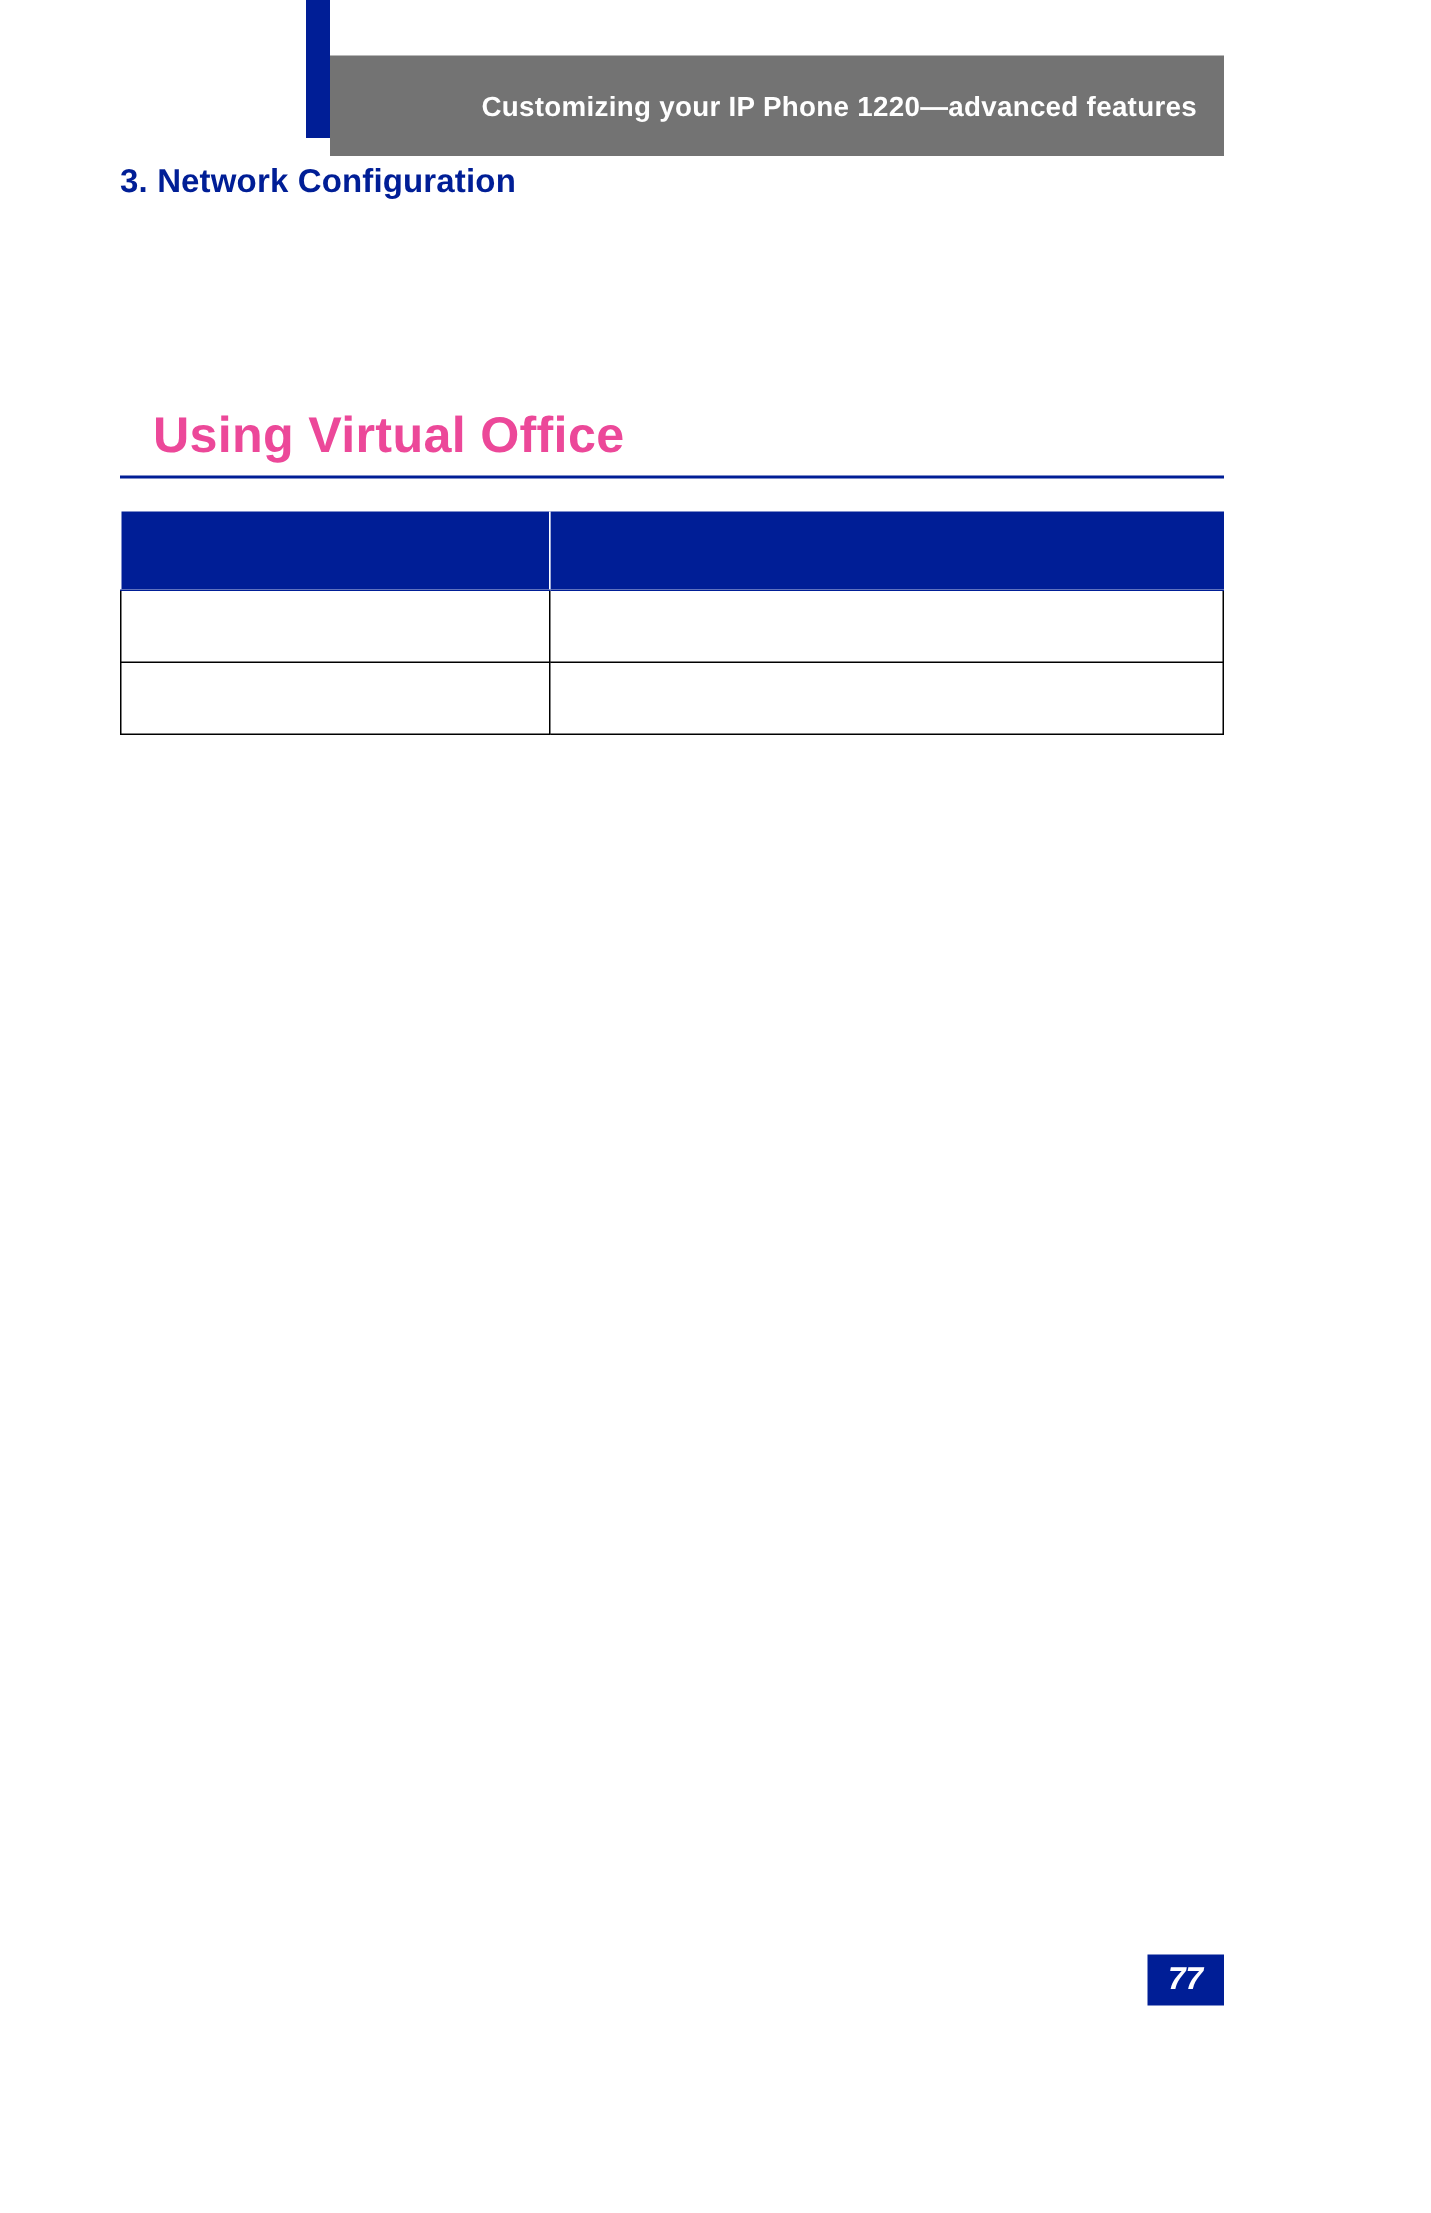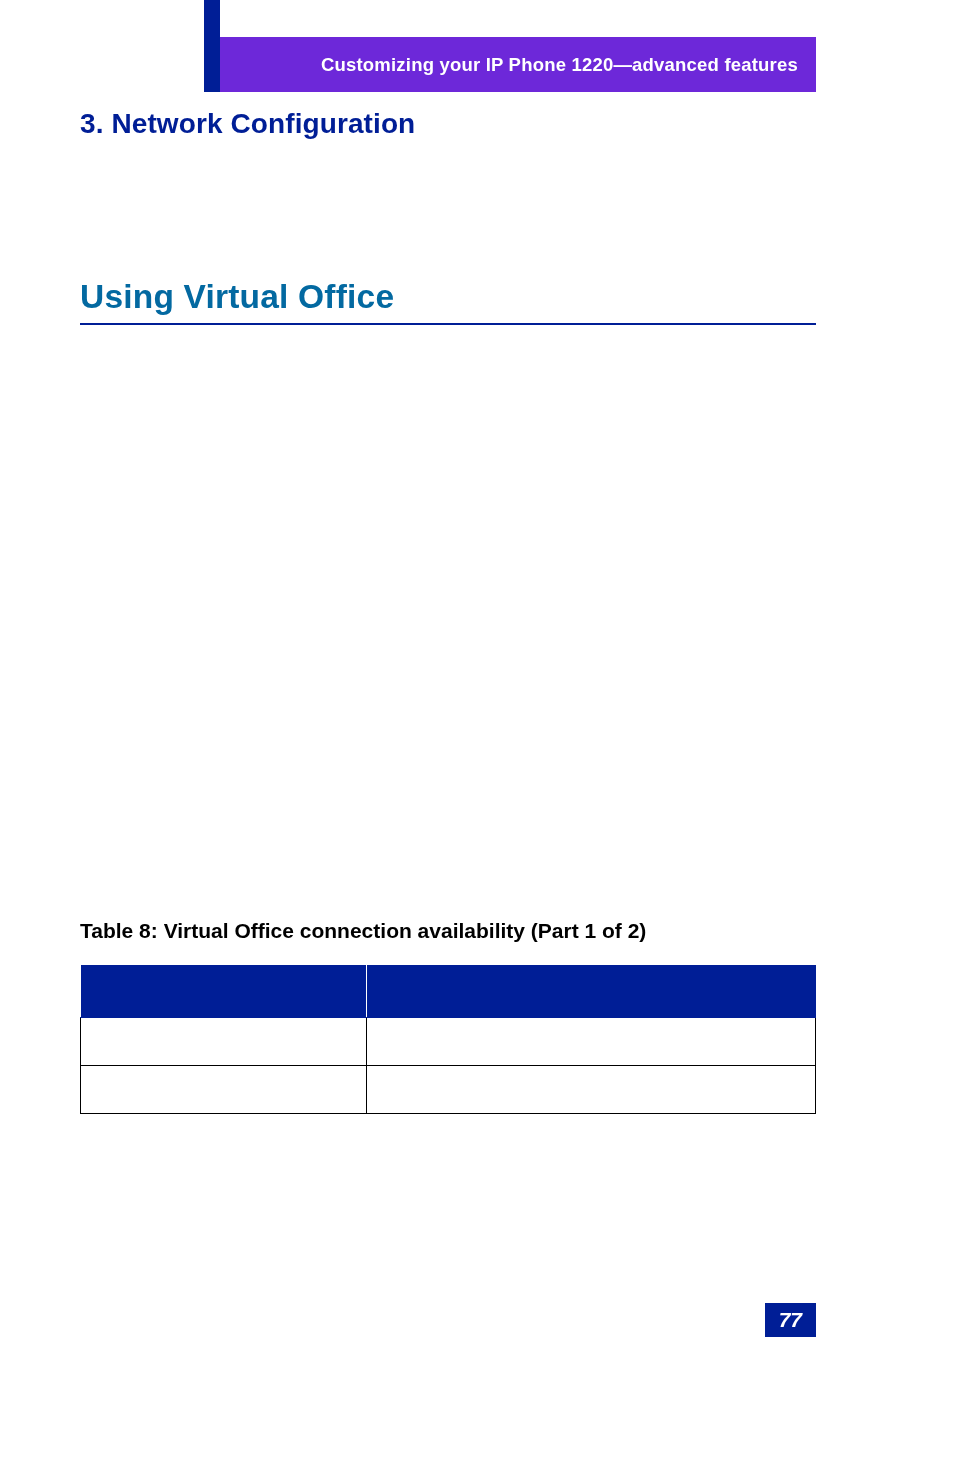--- a/index.html
+++ b/index.html
@@ -20,58 +20,59 @@
       top: 0;
       width: 16px;
       height: 92px;
       background: #001e96;
     }
     .header-bar {
       position: absolute;
       left: 220px;
       top: 37px;
       width: 596px;
-      height: 55px;
-      background: #6d28d9;
+      height: 67px;
+      background: #737373;
       display: flex;
       align-items: center;
       justify-content: flex-end;
       padding-right: 18px;
     }
     .header-text {
       color: #ffffff;
       font-weight: bold;
       font-size: 18.5px;
       letter-spacing: 0.2px;
     }
     .content {
       position: absolute;
       left: 80px;
       top: 108px;
       width: 736px;
     }
     .h3 {
       color: #001e96;
       font-weight: bold;
-      font-size: 28px;
+      font-size: 22px;
       letter-spacing: 0.1px;
     }
     .h3.second {
       margin-top: 106px;
     }
     .h2-wrap {
       margin-top: 138px;
       border-bottom: 2.5px solid #001e96;
       padding-bottom: 7px;
     }
     .h2 {
-      color: #0369a1;
+      color: #ec4899;
       font-weight: bold;
       font-size: 33.5px;
       letter-spacing: 0.2px;
+      margin-left: 22px;
     }
     .table-caption {
       margin-top: 594px;
       font-weight: bold;
       font-size: 21px;
       color: #000;
     }
     .table {
       margin-top: 22px;
       border-collapse: collapse;
@@ -115,21 +116,20 @@
   <span class="header-text">Customizing your IP Phone 1220—advanced features</span>
 </div>
 
 <div class="content">
   <div class="h3">3. Network Configuration</div>
 
   <div class="h2-wrap">
     <div class="h2">Using Virtual Office</div>
   </div>
 
-  <div class="table-caption">Table 8: Virtual Office connection availability (Part 1 of 2)</div>
   <table class="table">
     <thead>
       <tr>
         <th></th>
         <th></th>
       </tr>
     </thead>
     <tbody>
       <tr>
         <td></td>

